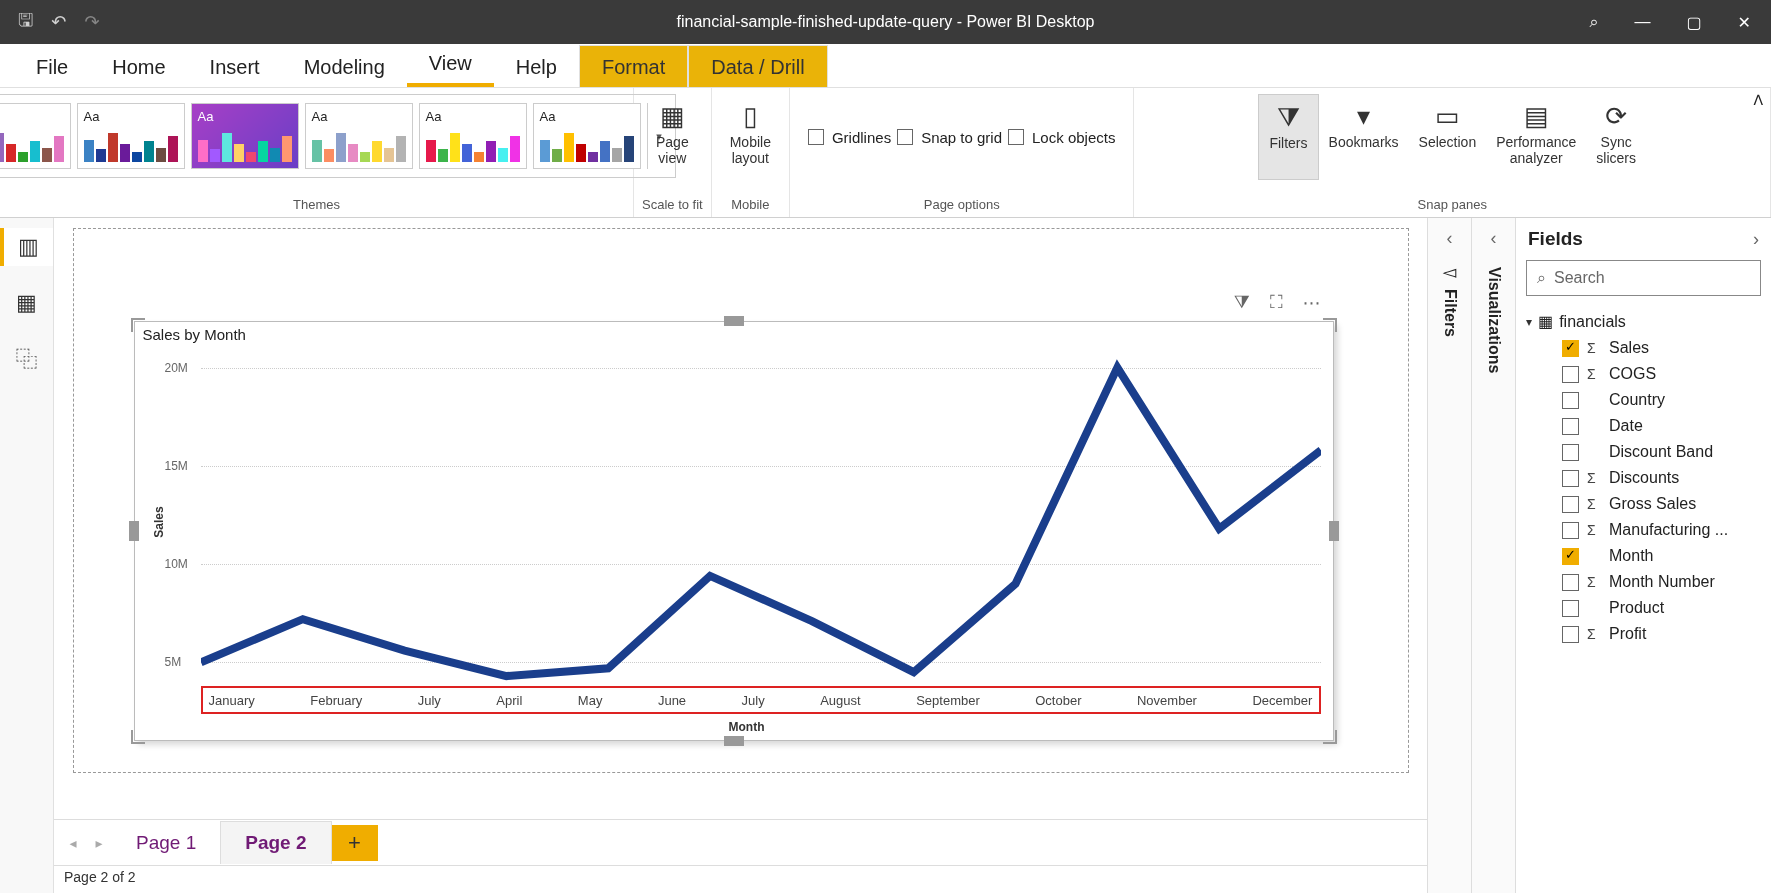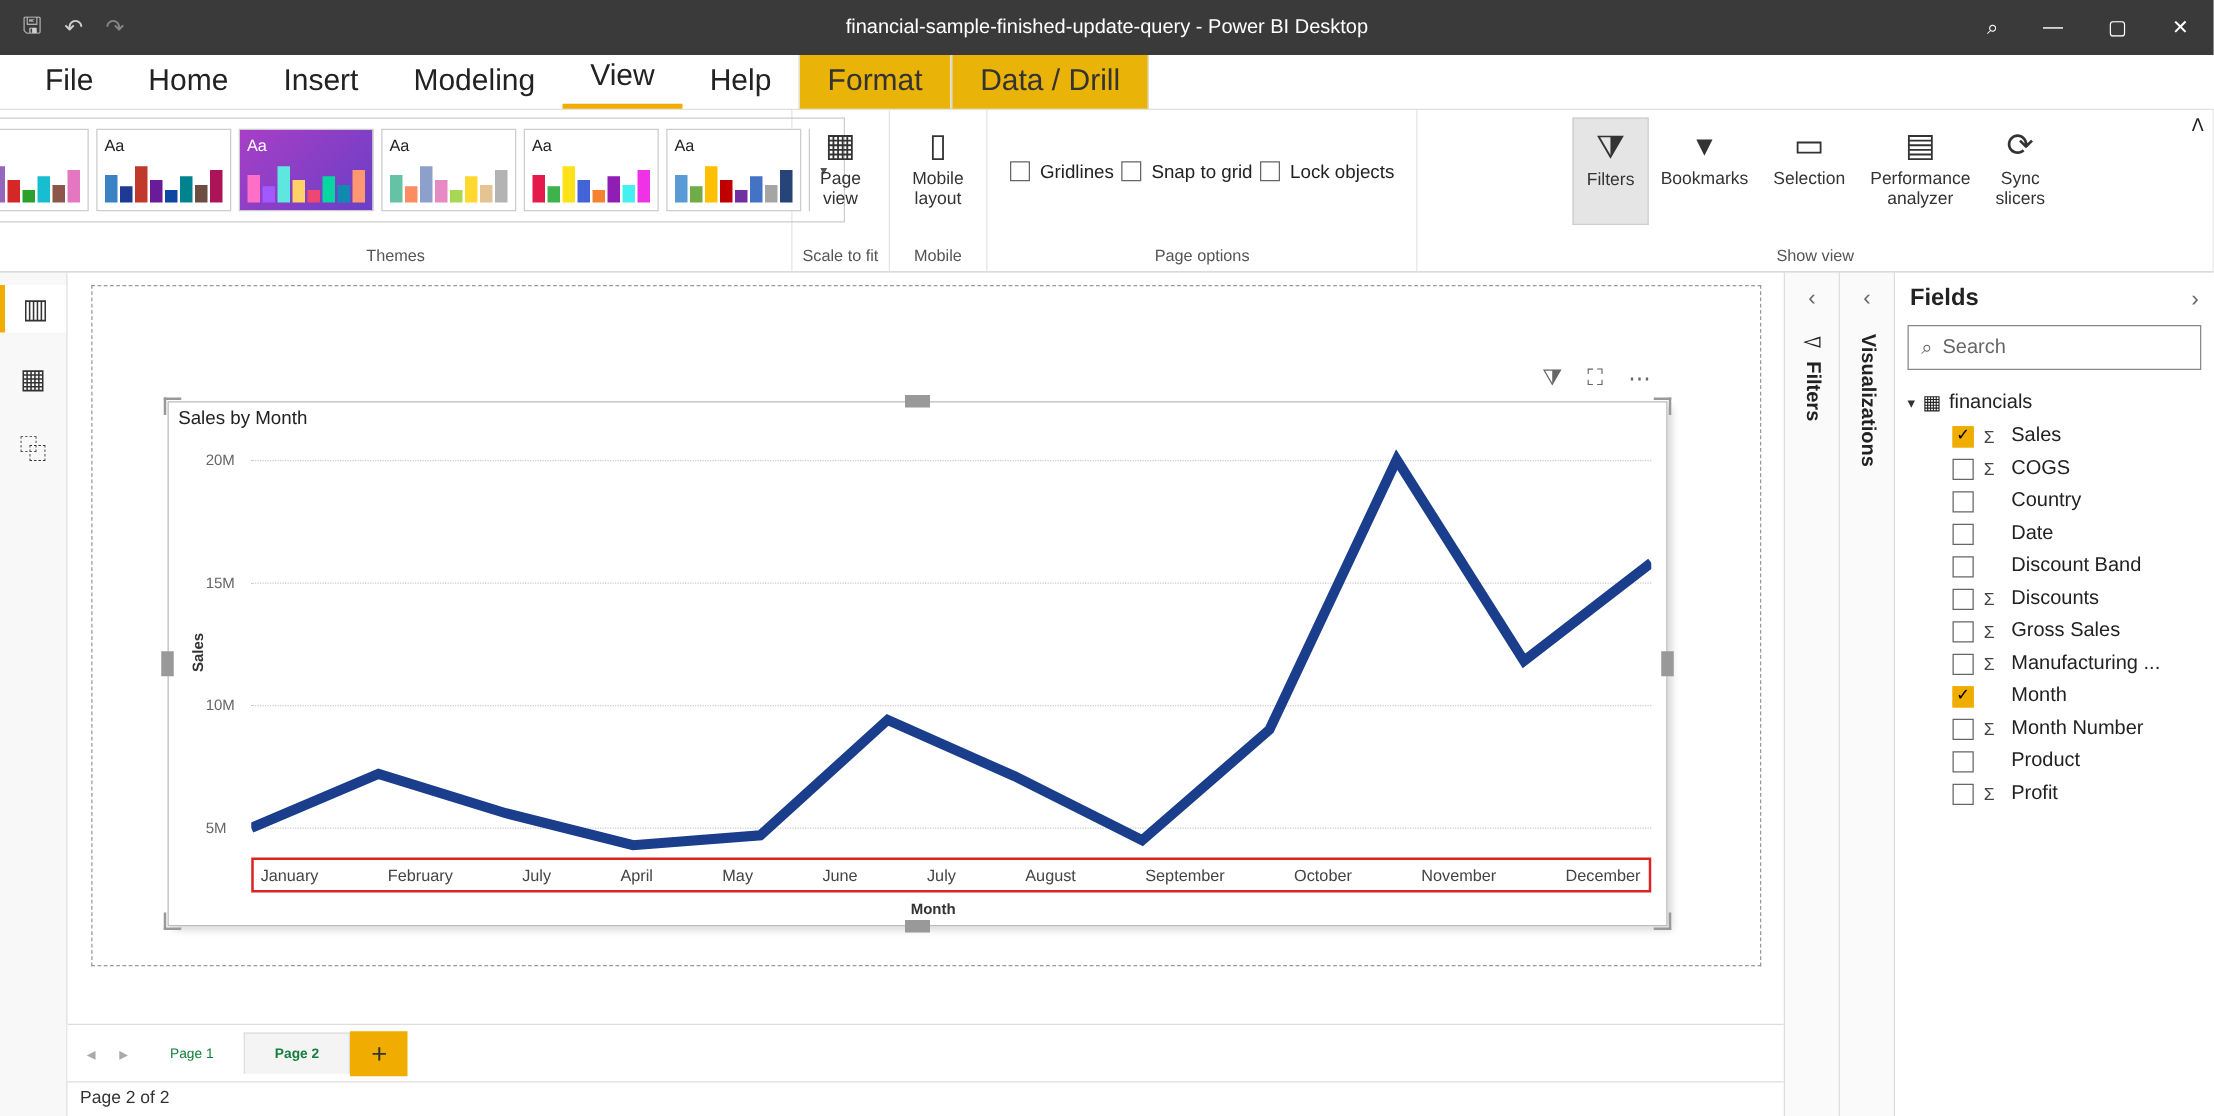--- a/index.html
+++ b/index.html
@@ -4,21 +4,21 @@
 <style>
 *{box-sizing:border-box;margin:0;padding:0;font-family:"Segoe UI",Arial,sans-serif}
 body{background:#fff;color:#222;width:1771px;height:893px;overflow:hidden;font-size:14px;display:flex;flex-direction:column}
 .titlebar{background:#3a3a3a;color:#fff;height:44px;display:flex;align-items:center;position:relative}
 .titlebar-left{display:flex;align-items:center;gap:18px;padding-left:18px}
 .titlebar-left span{font-size:18px;color:#d0d0d0;cursor:pointer}
 .titlebar-title{position:absolute;left:50%;transform:translateX(-50%);font-size:16px}
 .titlebar-right{margin-left:auto;display:flex;align-items:center;gap:36px;padding-right:20px}
 .titlebar-right span{font-size:16px;color:#fff}
 .menubar{height:44px;display:flex;align-items:flex-end;padding-left:14px;border-bottom:1px solid #e0e0e0}
-.menu-item{padding:10px 22px 8px;font-size:24px;cursor:pointer;color:#222}
+.menu-item{padding:10px 22px 8px;font-size:20px;cursor:pointer;color:#222}
 .menu-item.active{color:#222;border-bottom:4px solid #f0ad00}
 .menu-item.linked{color:#333;border:1px solid #e0e0e0;border-bottom:none;background:#eab308}
 .ribbon{height:130px;display:flex;border-bottom:1px solid #d0d0d0;position:relative}
 .ribbon-group{display:flex;flex-direction:column;align-items:center;padding:6px 8px 2px;border-right:1px solid #e5e5e5}
 .ribbon-group-label{font-size:13px;color:#555;margin-top:auto;padding-bottom:3px}
 .themes-row{display:flex;gap:6px;align-items:center;border:1px solid #ccc;padding:4px;height:84px}
 .theme-thumb{width:108px;height:66px;border:1px solid #ccc;background:#fff;padding:4px 6px;position:relative}
 .theme-thumb.sel{background:linear-gradient(135deg,#a73fc6,#6a3fc6)}
 .theme-thumb .aa{font-size:13px}
 .theme-thumb.sel .aa{color:#fff}
@@ -50,21 +50,21 @@
 .x-axis-box{position:absolute;left:28px;right:0;bottom:-32px;height:28px;border:2px solid #d22;display:flex;justify-content:space-between;align-items:center;padding:0 6px}
 .xtick{font-size:13px;color:#444}
 .handle{position:absolute;width:20px;height:10px;background:#999}
 .handle.t{top:-6px;left:50%;transform:translateX(-50%)}
 .handle.b{bottom:-6px;left:50%;transform:translateX(-50%)}
 .handle.l{left:-6px;top:50%;width:10px;height:20px;transform:translateY(-50%)}
 .handle.r{right:-6px;top:50%;width:10px;height:20px;transform:translateY(-50%)}
 .corner{position:absolute;width:14px;height:14px;border:2px solid #999}
 .page-tabs{height:46px;display:flex;align-items:center;border-top:1px solid #ddd;padding-left:6px;background:#fff}
 .ptab-nav{width:26px;text-align:center;color:#aaa;font-size:14px}
-.ptab{padding:10px 24px;font-size:11px;color:#15803d}
+.ptab{padding:10px 24px;font-size:19px;color:#701a75}
 .ptab.active{background:#f4f4f4;border-top:1px solid #ddd;border-left:1px solid #ddd;border-right:1px solid #ddd;font-weight:600}
 .add-page{width:46px;height:36px;background:#f0ad00;display:flex;align-items:center;justify-content:center;font-size:22px;color:#333}
 .statusbar{height:28px;border-top:1px solid #ddd;padding:3px 10px;font-size:14px;color:#333}
 .side-panes{display:flex}
 .collapsed-pane{width:44px;border-left:1px solid #ddd;display:flex;flex-direction:column;align-items:center;padding-top:10px;background:#fafafa}
 .collapsed-pane .chev{font-size:18px;color:#666;margin-bottom:12px}
 .vtext{writing-mode:vertical-rl;font-size:16px;font-weight:600;color:#222;padding-top:6px}
 .fields-pane{width:256px;border-left:1px solid #ddd;display:flex;flex-direction:column;background:#fff}
 .fields-header{display:flex;align-items:center;padding:10px 12px}
 .fields-header h3{font-size:19px;font-weight:600;flex:1}
@@ -229,21 +229,21 @@
           <span class="ic">▤</span>
           <span style="white-space:pre-line">Performance
 analyzer</span>
         </div>
       <div class="rbtn">
           <span class="ic">⟳</span>
           <span style="white-space:pre-line">Sync
 slicers</span>
         </div>
     </div>
-    <div class="ribbon-group-label">Show view</div>
+    <div class="ribbon-group-label">Snap panes</div>
   </div>
 </div>
 
 <div class="workspace">
   <div class="left-rail">
     <div class="rail-ic active">▥</div>
     <div class="rail-ic">▦</div>
     <div class="rail-ic">⿻</div>
   </div>
 

